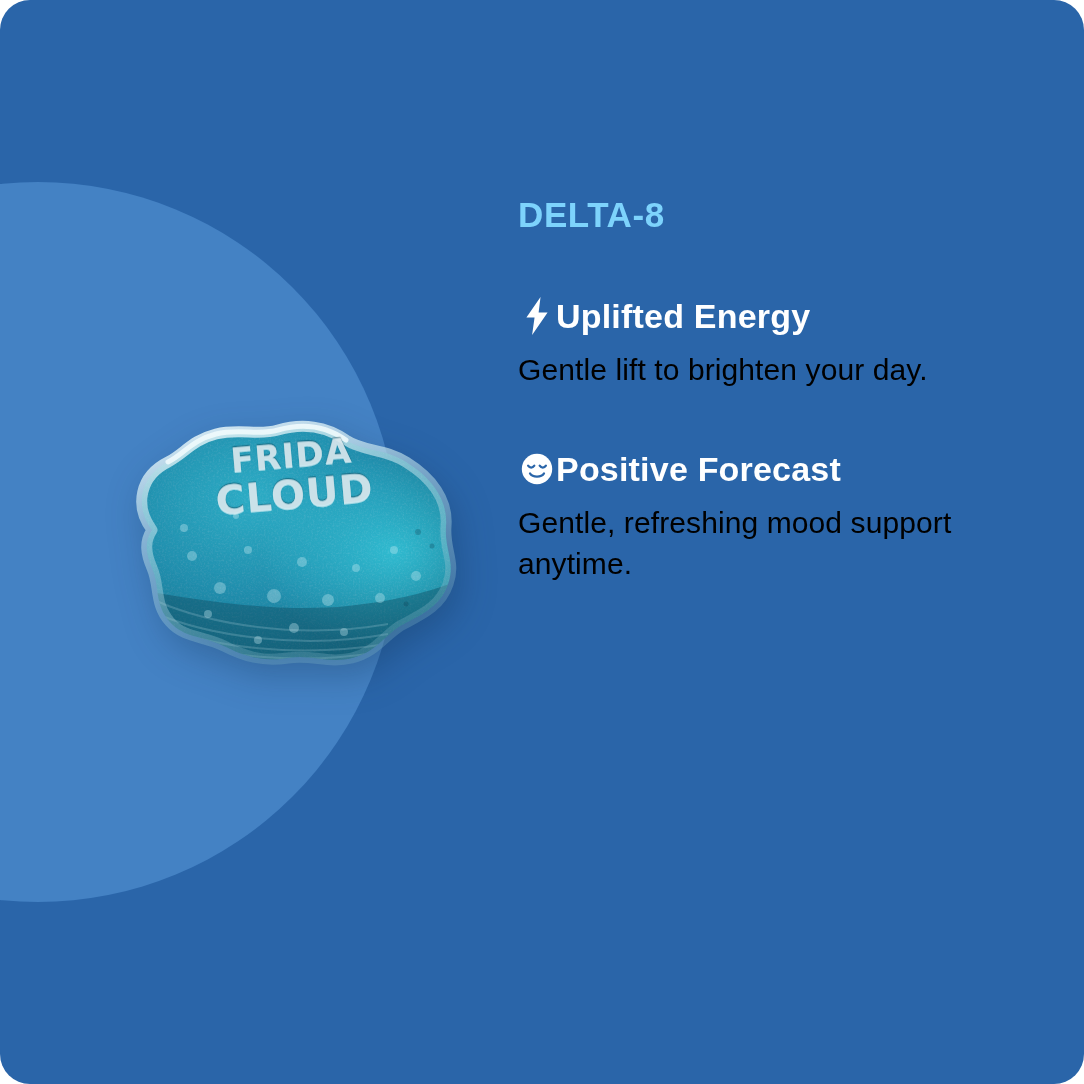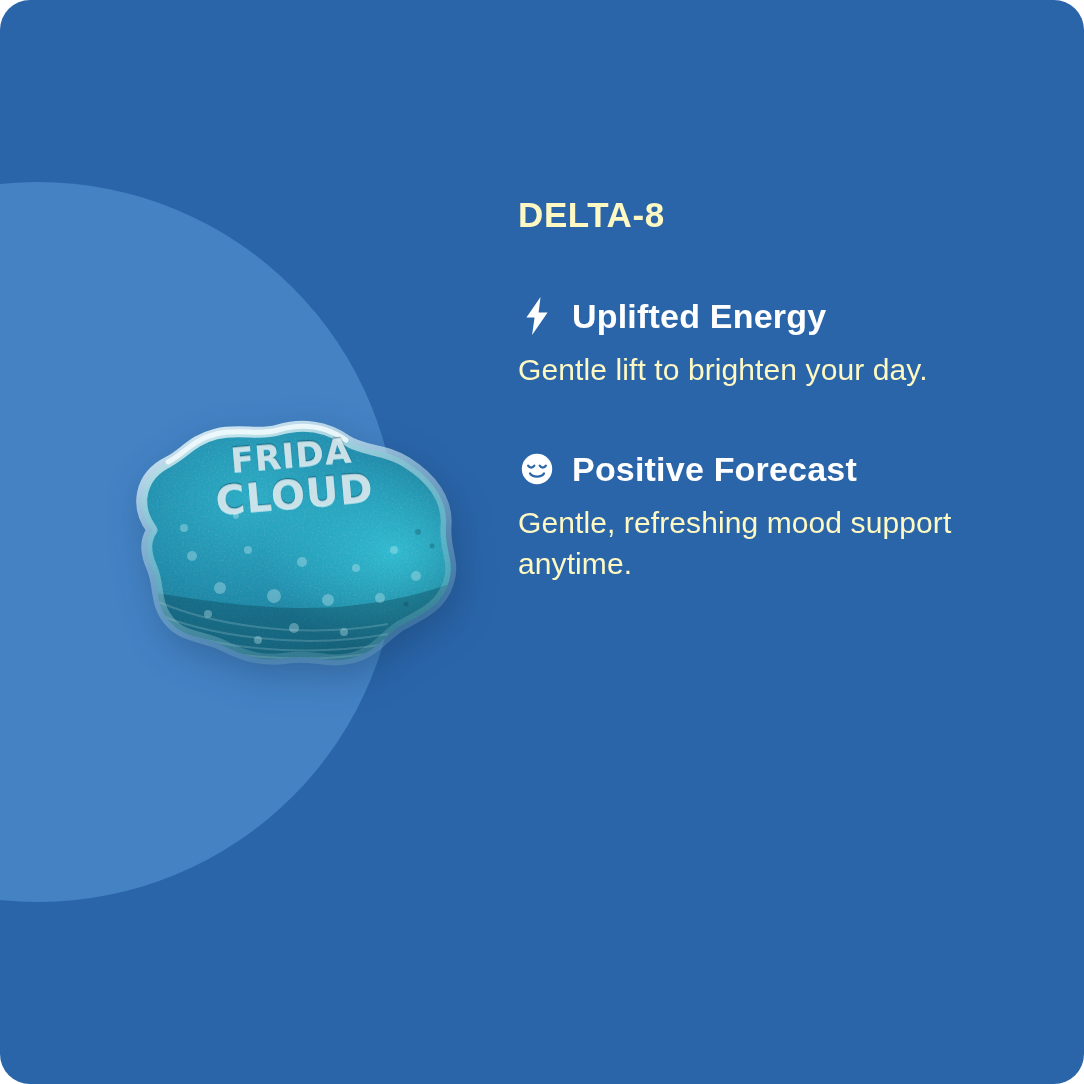--- a/index.html
+++ b/index.html
@@ -80,33 +80,33 @@
   .content {
     position: absolute;
     left: 518px;
     top: 196px;
     width: 500px;
   }
 
   .brand-title {
     font-size: 35px;
     font-weight: bold;
-    color: #fef9c3;
+    color: #7dd3fc;
     letter-spacing: 0.6px;
     margin: 0 0 62px 0;
     line-height: 1.1;
   }
 
   .feature { margin-bottom: 60px; }
   .feature:last-child { margin-bottom: 16px; }
 
   .feature-head {
     display: flex;
     align-items: center;
-    gap: 16px;
+    gap: 0;
     margin-bottom: 14px;
   }
 
   .feature-icon {
     flex: 0 0 auto;
     width: 38px;
     height: 38px;
     display: flex;
     align-items: center;
     justify-content: center;
@@ -118,21 +118,21 @@
     font-size: 34px;
     font-weight: bold;
     color: #ffffff;
     line-height: 1.12;
     letter-spacing: 0.2px;
   }
 
   .feature-desc {
     font-size: 30px;
     font-weight: normal;
-    color: #fef9c3;
+    color: #000000;
     line-height: 1.38;
     max-width: 500px;
     letter-spacing: 0.1px;
   }
 </style>
 </head>
 <body>
 
 <div class="card">
 

